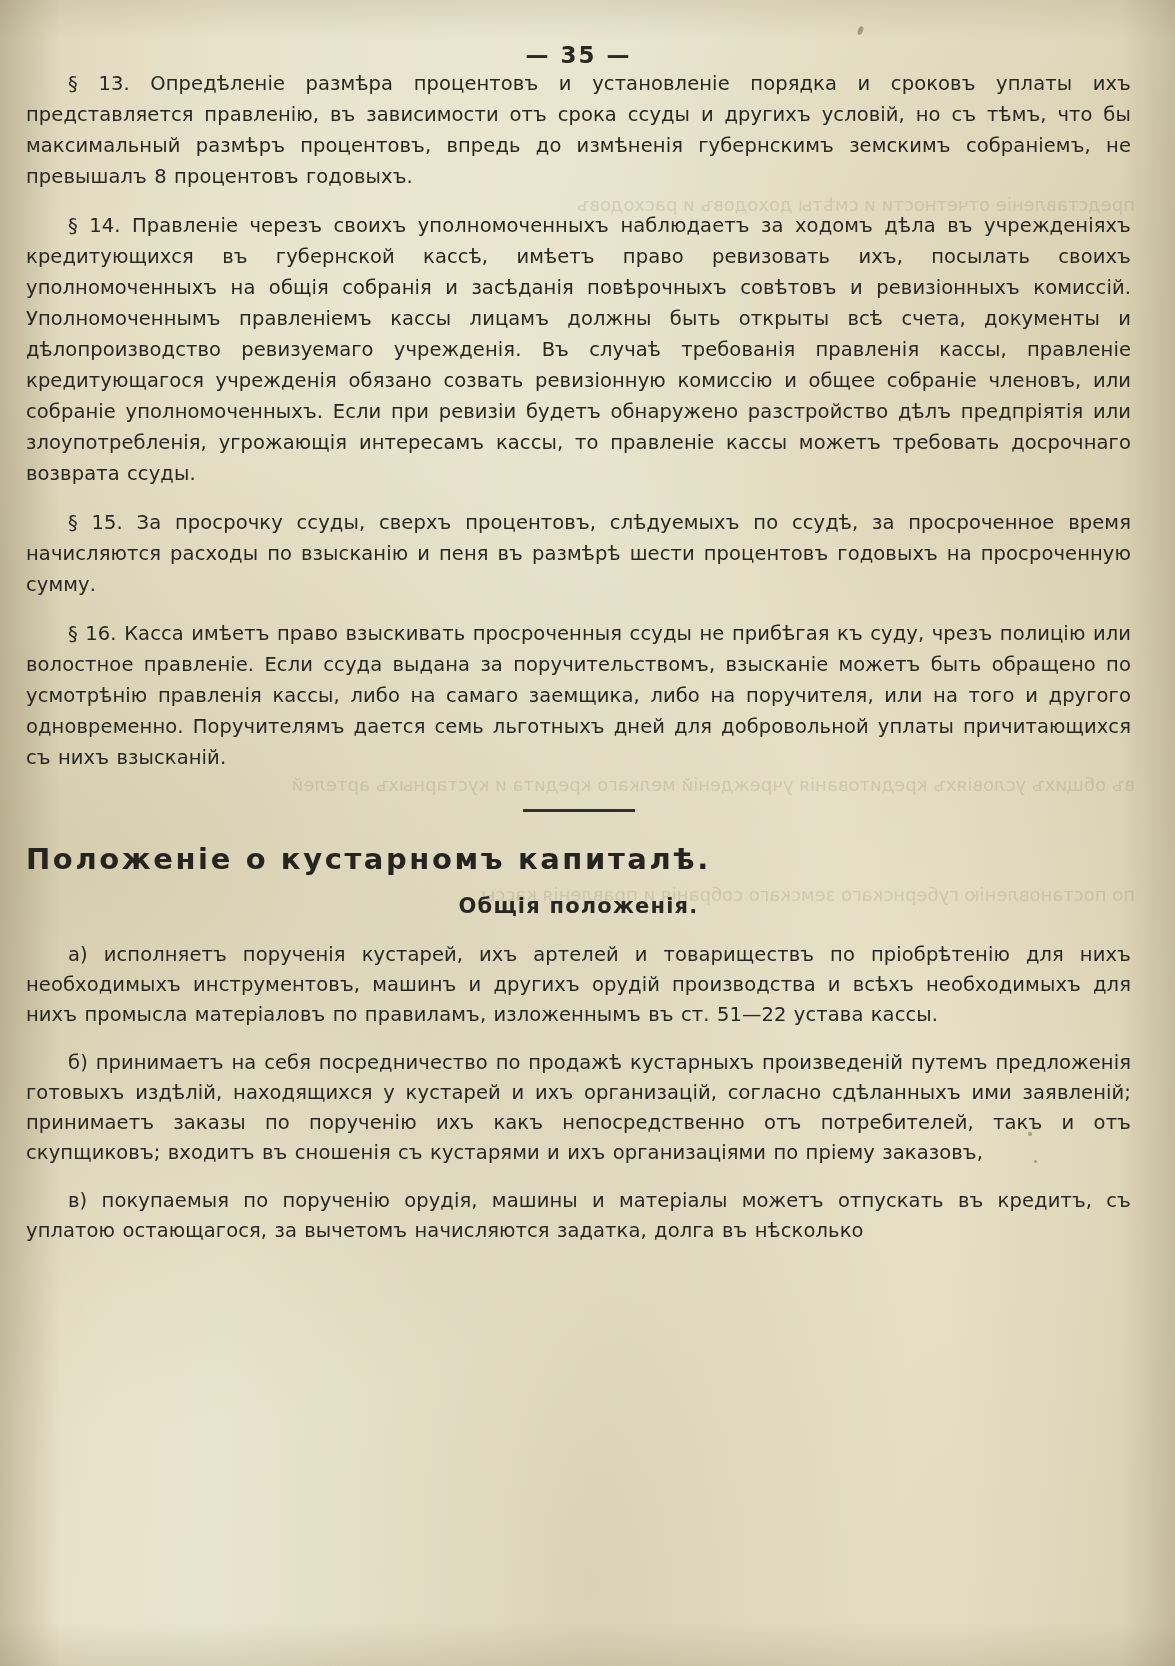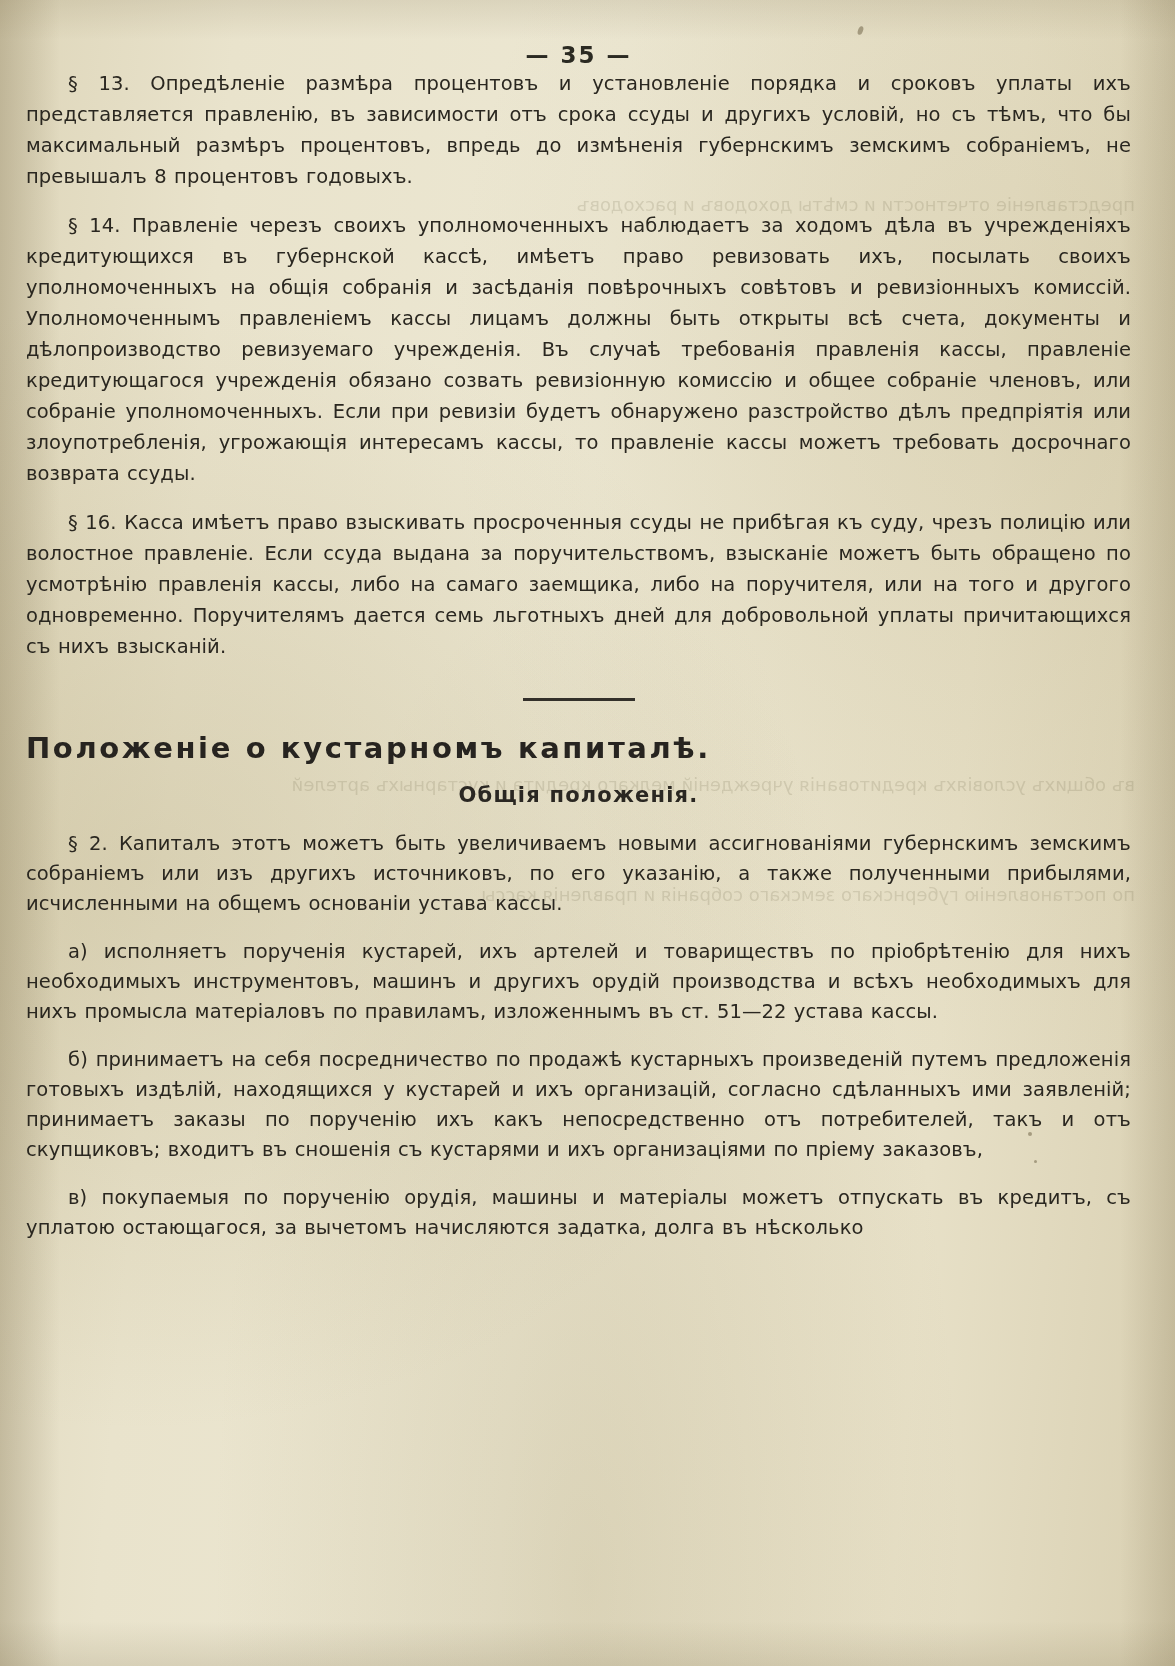--- a/index.html
+++ b/index.html
@@ -134,29 +134,29 @@
   <div class="speck" style="left:1028px; top:1132px; width:4px; height:4px;"></div>
   <div class="speck" style="left:1034px; top:1160px; width:3px; height:3px;"></div>
 
   <div class="content">
 
     <div class="folio">— 35 —</div>
 
     <div class="body-text">
       <p class="para">§ 13. Опредѣленіе размѣра процентовъ и установленіе порядка и сроковъ уплаты ихъ представляется правленію, въ зависимости отъ срока ссуды и другихъ условій, но съ тѣмъ, что бы максимальный размѣръ процентовъ, впредь до измѣненія губернскимъ земскимъ собраніемъ, не превышалъ 8 процентовъ годовыхъ.</p>
       <p class="para">§ 14. Правленіе черезъ своихъ уполномоченныхъ наблюдаетъ за ходомъ дѣла въ учрежденіяхъ кредитующихся въ губернской кассѣ, имѣетъ право ревизовать ихъ, посылать своихъ уполномоченныхъ на общія собранія и засѣданія повѣрочныхъ совѣтовъ и ревизіонныхъ комиссій. Уполномоченнымъ правленіемъ кассы лицамъ должны быть открыты всѣ счета, документы и дѣлопроизводство ревизуемаго учрежденія. Въ случаѣ требованія правленія кассы, правленіе кредитующагося учрежденія обязано созвать ревизіонную комиссію и общее собраніе членовъ, или собраніе уполномоченныхъ. Если при ревизіи будетъ обнаружено разстройство дѣлъ предпріятія или злоупотребленія, угрожающія интересамъ кассы, то правленіе кассы можетъ требовать досрочнаго возврата ссуды.</p>
+      <p class="para">§ 15. За просрочку ссуды, сверхъ процентовъ, слѣдуемыхъ по ссудѣ, за просроченное время начисляются расходы по взысканію и пеня въ размѣрѣ шести процентовъ годовыхъ на просроченную сумму.</p>
       <p class="para">§ 16. Касса имѣетъ право взыскивать просроченныя ссуды не прибѣгая къ суду, чрезъ полицію или волостное правленіе. Если ссуда выдана за поручительствомъ, взысканіе можетъ быть обращено по усмотрѣнію правленія кассы, либо на самаго заемщика, либо на поручителя, или на того и другого одновременно. Поручителямъ дается семь льготныхъ дней для добровольной уплаты причитающихся съ нихъ взысканій.</p>
     </div>
 
     <div class="rule"></div>
 
     <h1 class="section-title">Положеніе о кустарномъ капиталѣ.</h1>
     <h2 class="subsection-title">Общія положенія.</h2>
 
     <div>
-      <p class="para tight">§ 2. Капиталъ этотъ можетъ быть увеличиваемъ новыми ассигнованіями губернскимъ земскимъ собраніемъ или изъ другихъ источниковъ, по его указанію, а также полученными прибылями, исчисленными на общемъ основаніи устава кассы.</p>
       <p class="para tight sub-item">а) исполняетъ порученія кустарей, ихъ артелей и товариществъ по пріобрѣтенію для нихъ необходимыхъ инструментовъ, машинъ и другихъ орудій производства и всѣхъ необходимыхъ для нихъ промысла матеріаловъ по правиламъ, изложеннымъ въ ст. 51—22 устава кассы.</p>
       <p class="para tight sub-item">б) принимаетъ на себя посредничество по продажѣ кустарныхъ произведеній путемъ предложенія готовыхъ издѣлій, находящихся у кустарей и ихъ организацій, согласно сдѣланныхъ ими заявленій; принимаетъ заказы по порученію ихъ какъ непосредственно отъ потребителей, такъ и отъ скупщиковъ; входитъ въ сношенія съ кустарями и ихъ организаціями по пріему заказовъ,</p>
       <p class="para tight sub-item">в) покупаемыя по порученію орудія, машины и матеріалы можетъ отпускать въ кредитъ, съ уплатою остающагося, за вычетомъ начисляются задатка, долга въ нѣсколько</p>
     </div>
 
   </div>
 </div>
 
 </body></html>

